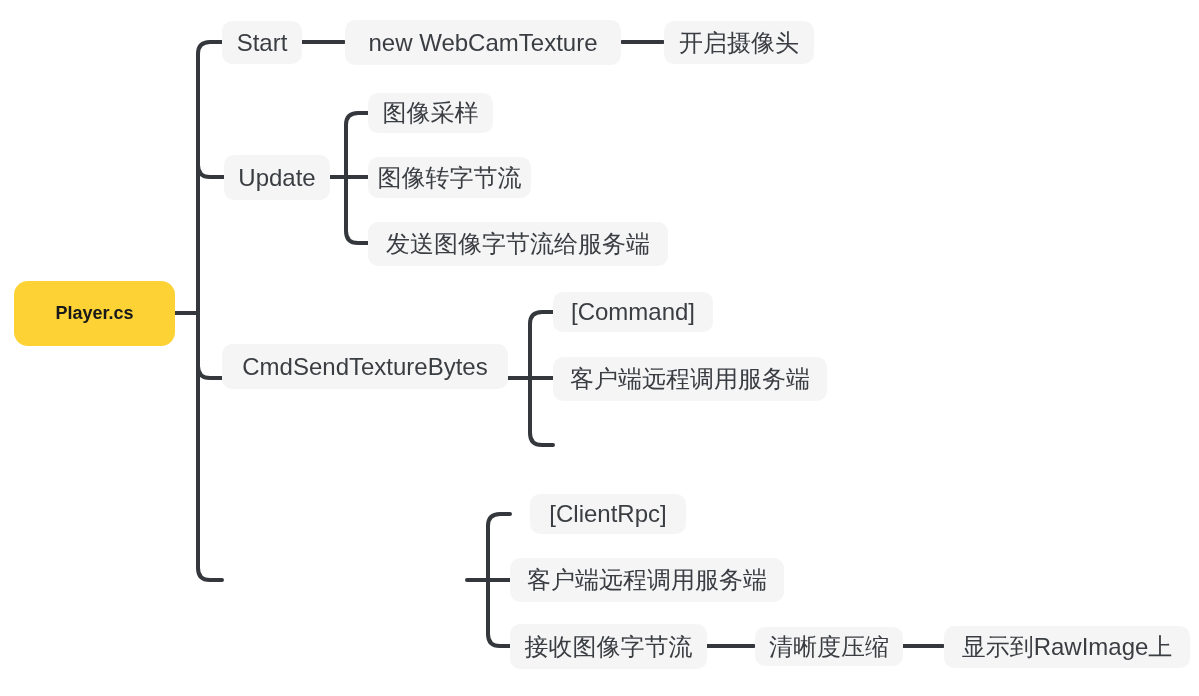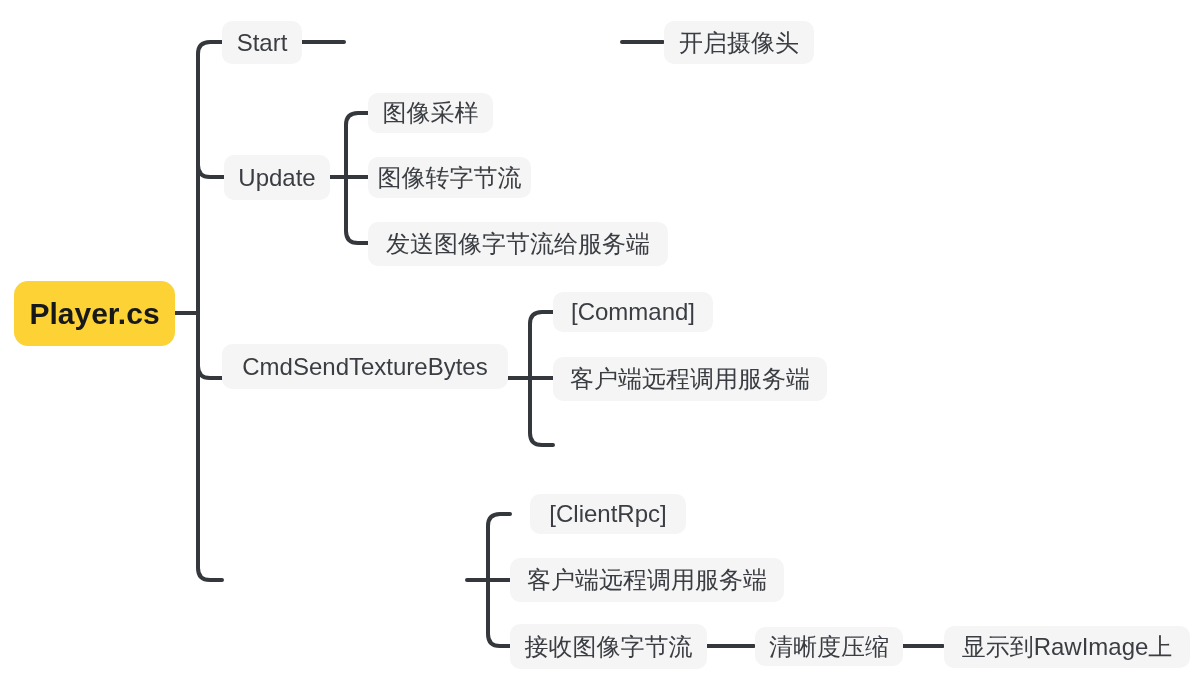--- a/index.html
+++ b/index.html
@@ -38,21 +38,21 @@
     color: #3a3d41;
     font-size: 24px;
     white-space: nowrap;
     padding: 0 10px;
     cursor: default;
   }
   .node.root {
     background: #fcd235;
     border-radius: 14px;
     color: #17181a;
-    font-size: 30px;
+    font-size: 18px;
     font-weight: 700;
   }
 </style>
 </head>
 <body>
 
 <div class="canvas">
 
   <svg class="edges" viewBox="0 0 1199 696" xmlns="http://www.w3.org/2000/svg">
 
@@ -81,20 +81,21 @@
     <path d="M 488 580 V 526 Q 488 514 500 514 H 510"></path>
     <path d="M 488 580 V 634 Q 488 646 500 646 H 510"></path>
 
     <path d="M 707 646 H 754"></path>
     <path d="M 903 646 H 943"></path>
   </svg>
 
   <div class="node root" style="left:14px; top:281px; width:161px; height:65px;">Player.cs</div>
 
   <div class="node" style="left:222px; top:21px; width:80px; height:43px;">Start</div>
+  <div class="node" style="left:345px; top:20px; width:276px; height:45px;">new WebCamTexture</div>
   <div class="node" style="left:664px; top:21px; width:150px; height:43px;">开启摄像头</div>
 
   <div class="node" style="left:224px; top:155px; width:106px; height:45px;">Update</div>
   <div class="node" style="left:368px; top:93px; width:125px; height:40px;">图像采样</div>
   <div class="node" style="left:368px; top:157px; width:163px; height:41px;">图像转字节流</div>
   <div class="node" style="left:368px; top:222px; width:300px; height:44px;">发送图像字节流给服务端</div>
 
   <div class="node" style="left:222px; top:344px; width:286px; height:45px;">CmdSendTextureBytes</div>
   <div class="node" style="left:553px; top:292px; width:160px; height:40px;text-align:right;">[Command]</div>
   <div class="node" style="left:553px; top:357px; width:274px; height:44px;">客户端远程调用服务端</div>

